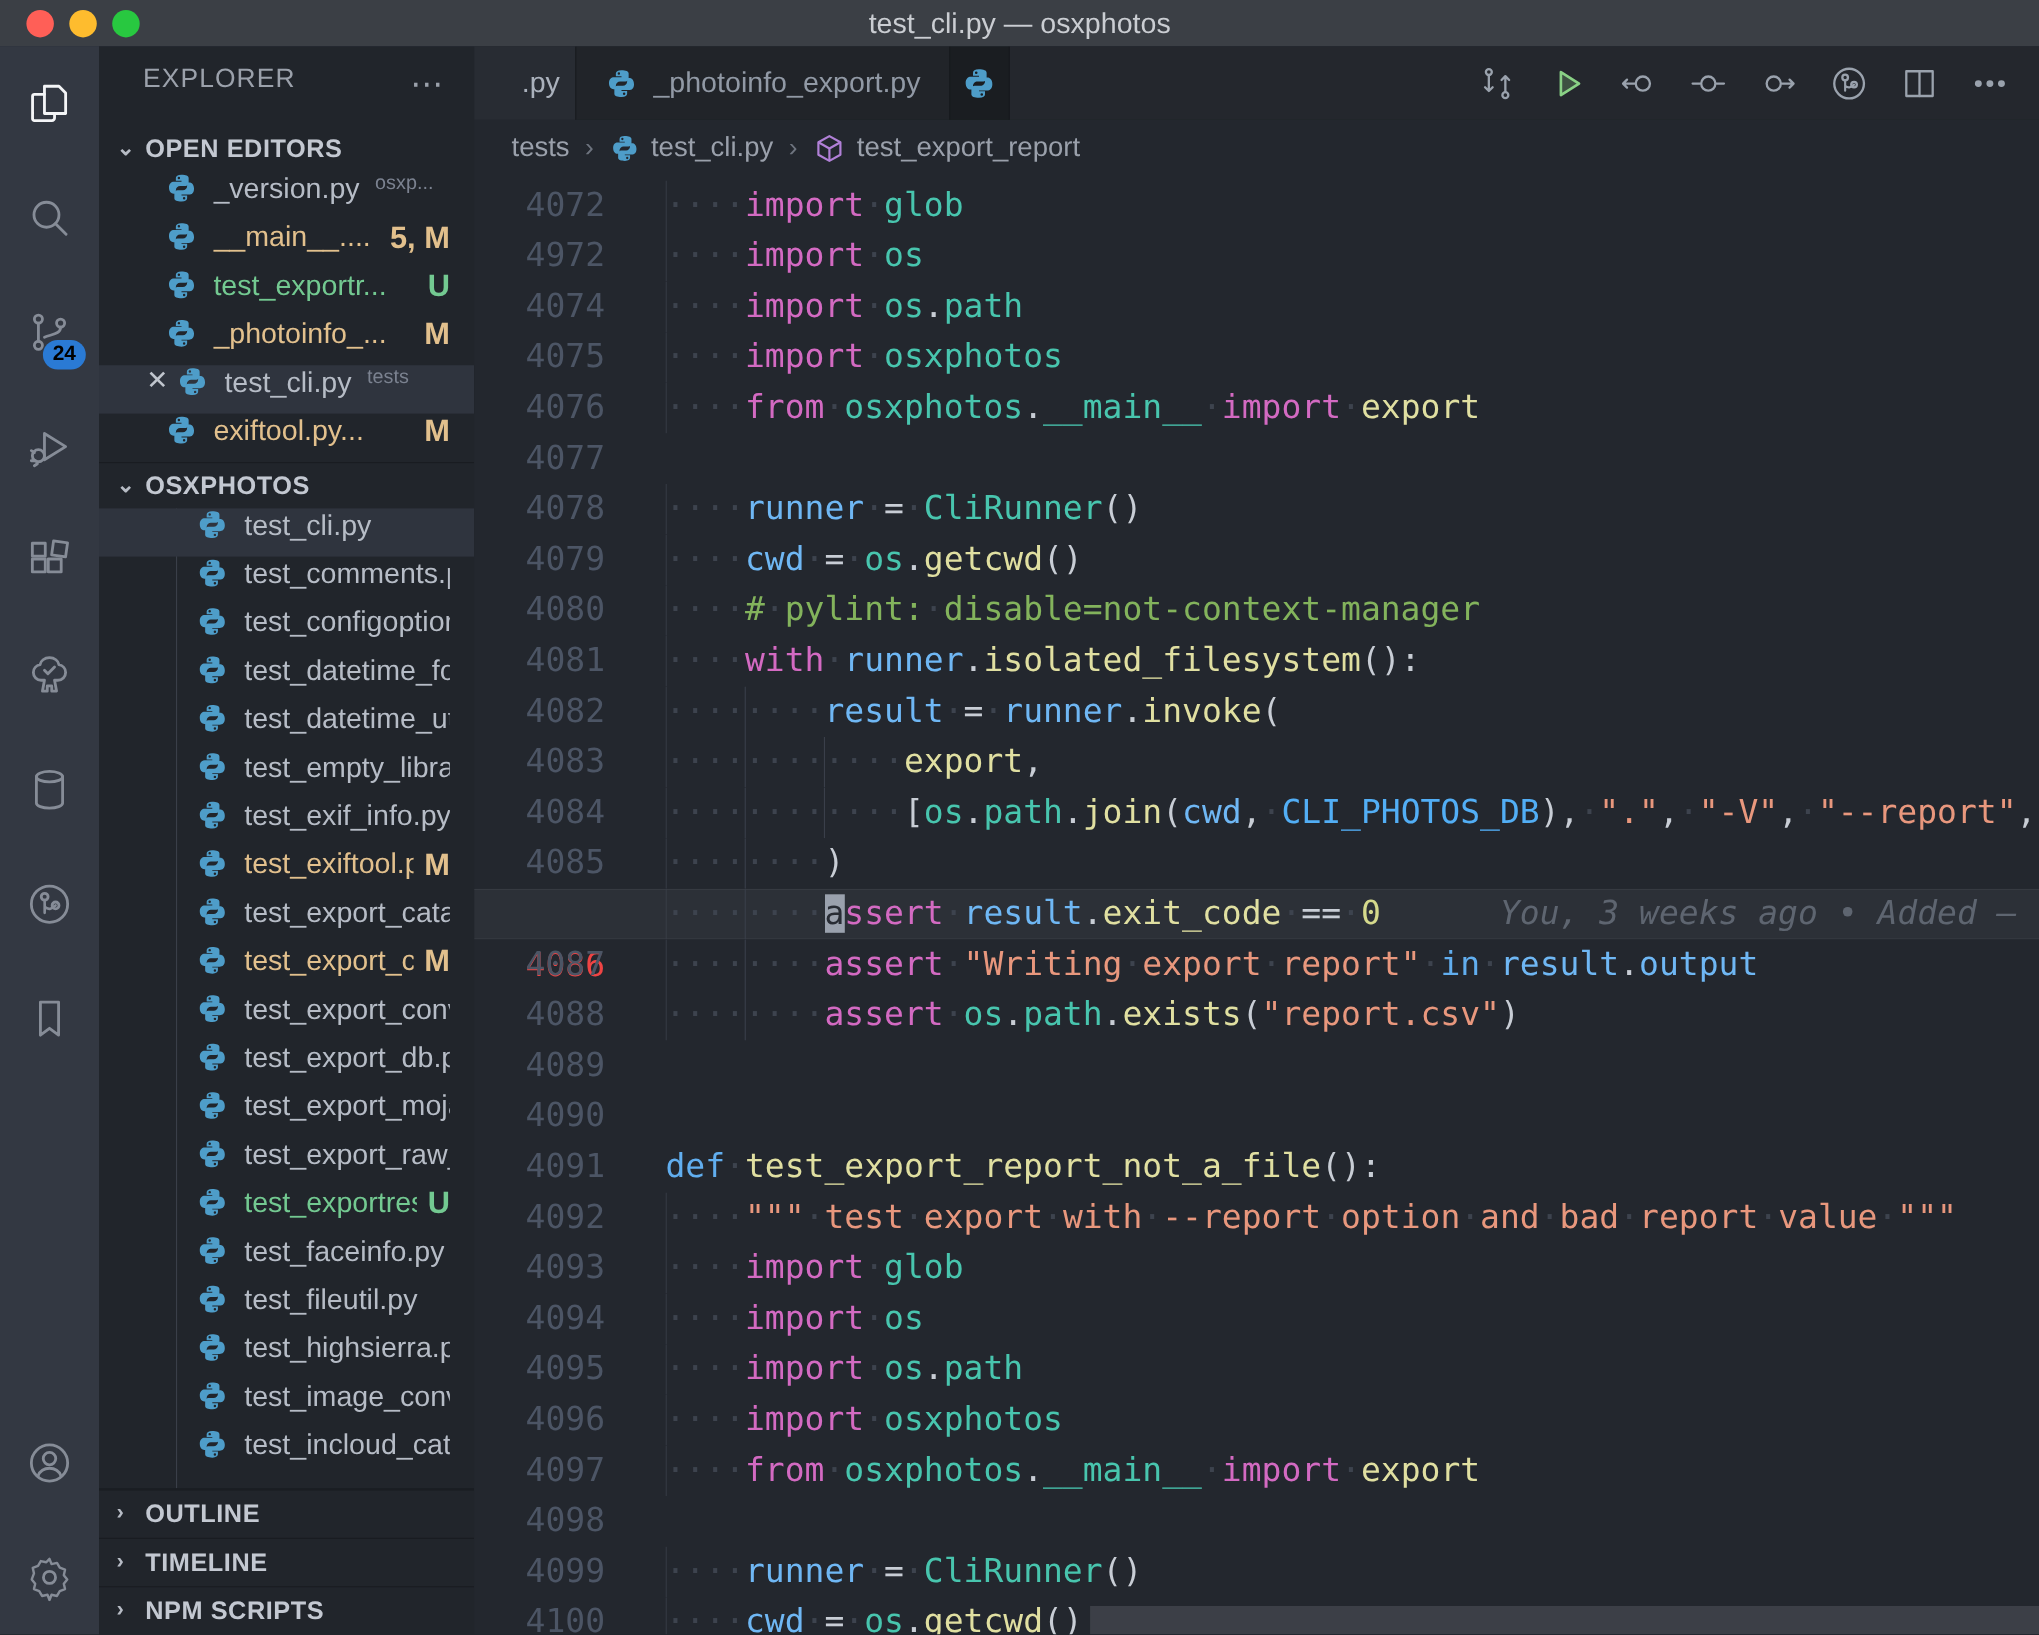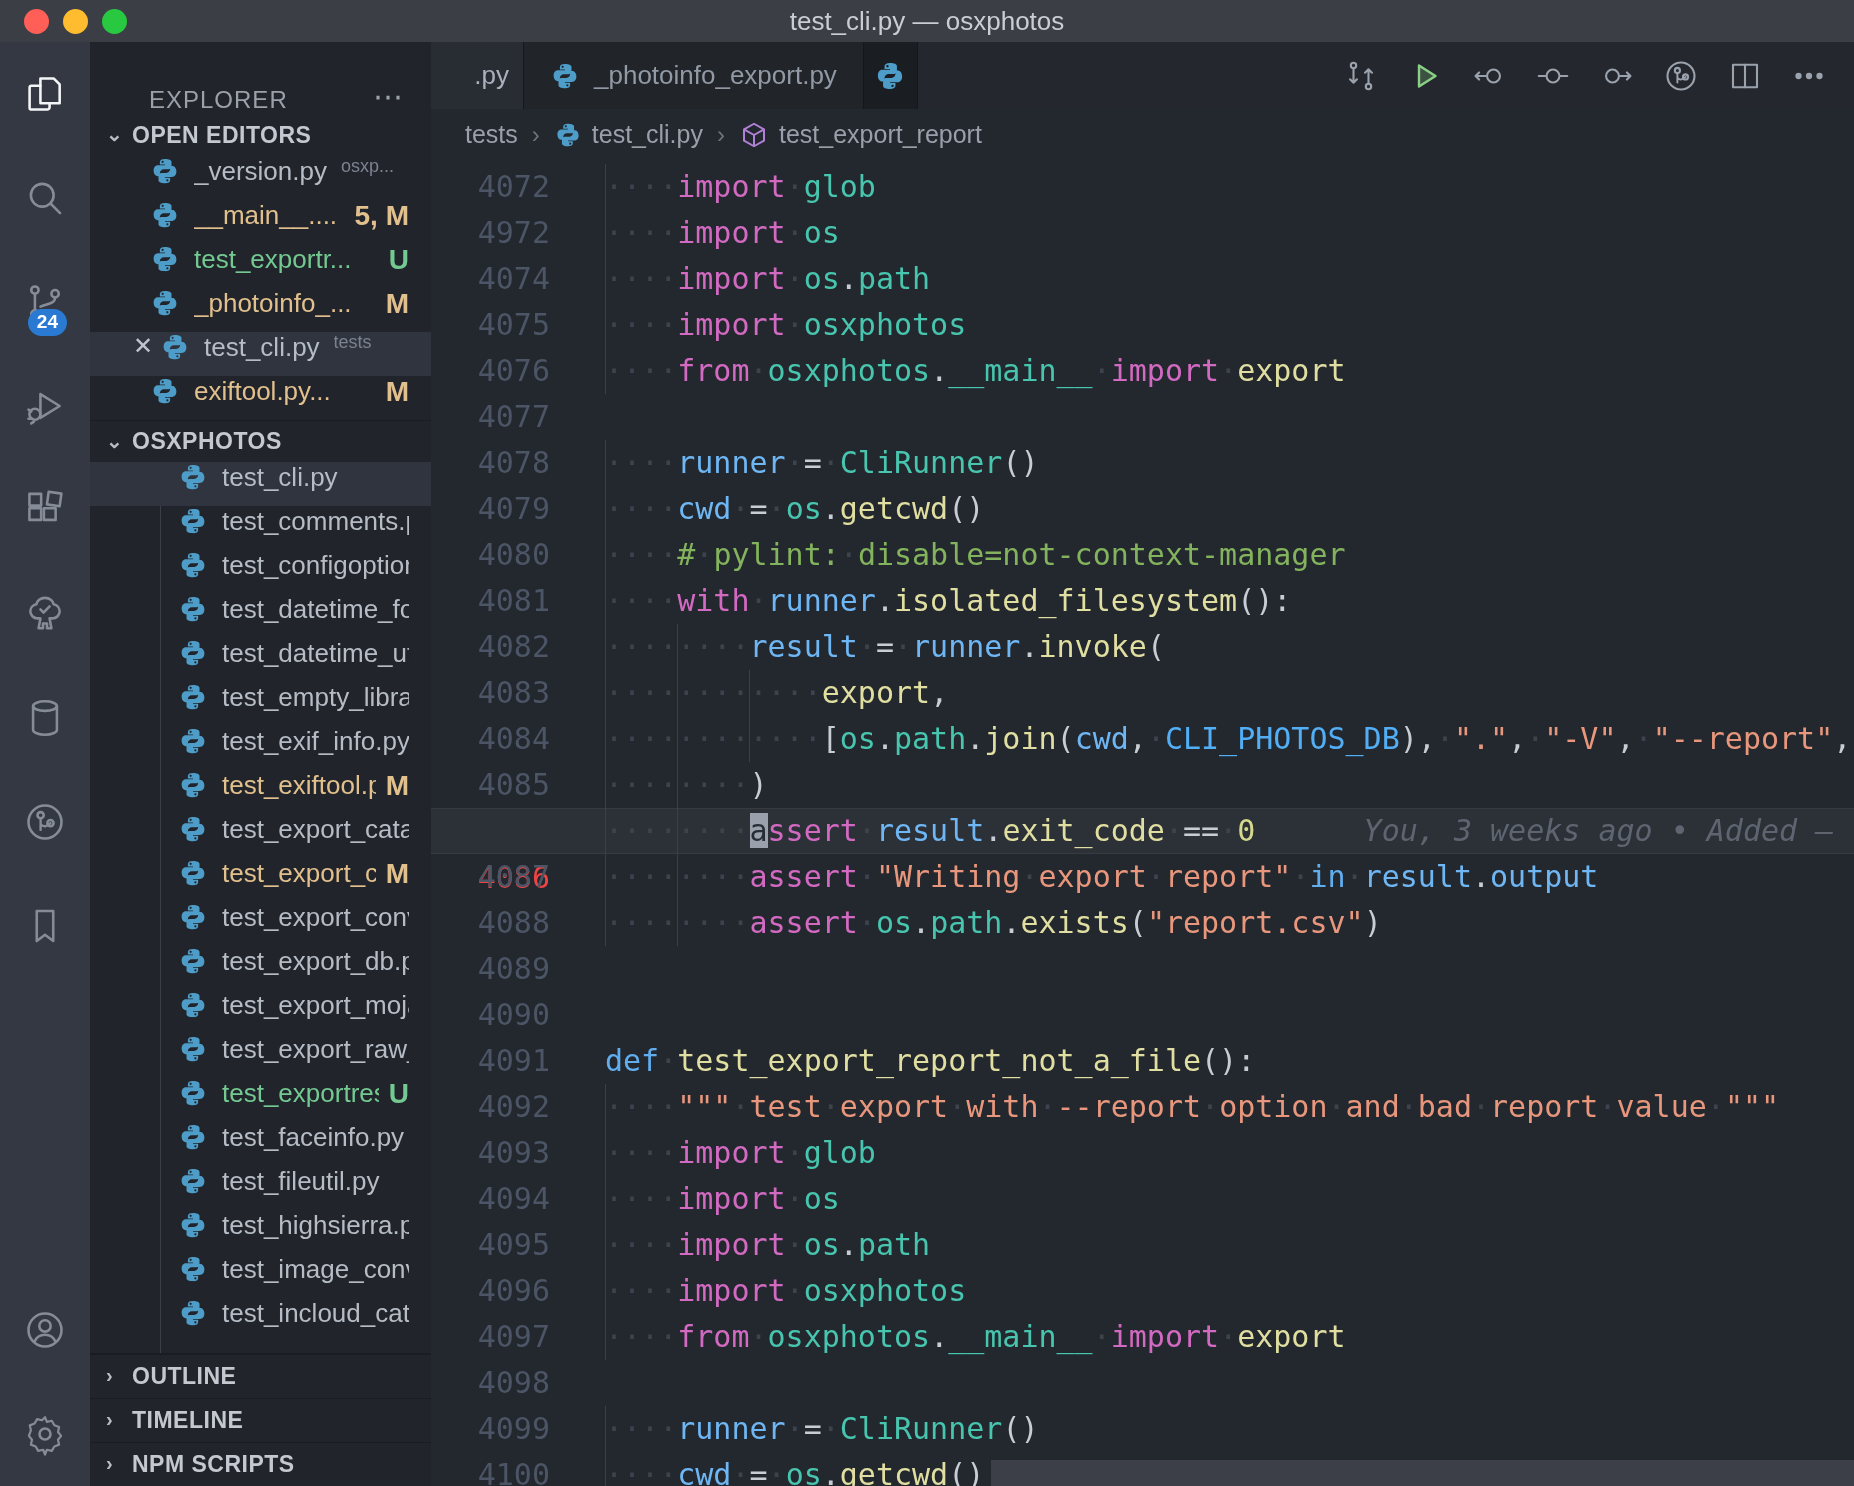--- a/index.html
+++ b/index.html
@@ -15,27 +15,27 @@
   .wintitle{position:absolute;left:0;right:0;text-align:center;font-size:26px;color:#cacdd2;}
 
   .cols{display:flex;height:1444px;}
 
   
   .activitybar{width:90px;background:#333842;display:flex;flex-direction:column;flex:none;}
   .ab-item{height:104px;display:flex;align-items:center;justify-content:center;position:relative;color:#868c97;}
   .ab-item.active{color:#f4f5f7;}
   .ab-item svg{width:44px;height:44px;}
   .ab-spacer{flex:1;}
-  .ab-badge{position:absolute;right:23px;bottom:18px;background:#2a7ad4;color:#ffffff;font-size:19px;
+  .ab-badge{position:absolute;right:12px;bottom:18px;background:#2a7ad4;color:#000000;font-size:19px;
             font-weight:700;border-radius:20px;padding:3px 9px;line-height:1.1;}
 
   
   .sidebar{width:341px;background:#21252b;flex:none;display:flex;flex-direction:column;overflow:hidden;}
-  .sb-title{height:72px;display:flex;align-items:flex-end;padding:4px 26px 0 40px;font-size:24px;
-            letter-spacing:1px;color:#9ba1ab;margin-left:19px;}
+  .sb-title{height:72px;display:flex;align-items:flex-start;padding:16px 26px 0 40px;font-size:24px;
+            letter-spacing:1px;color:#9ba1ab;}
   .sb-title .dots{margin-left:auto;font-size:30px;color:#9ba1ab;letter-spacing:2px;}
   .sb-sec{height:42px;display:flex;align-items:center;padding-left:16px;font-size:23px;font-weight:700;
           letter-spacing:.5px;color:#c3c8d1;}
   .sb-sec .chev{width:26px;display:inline-block;font-size:20px;color:#b7bcc5;transform:translateY(-1px);}
   .row{height:44px;display:flex;align-items:flex-start;font-size:26px;color:#b6bcc6;position:relative;padding-right:22px;}
   .row .close{width:34px;margin-left:36px;text-align:center;font-size:24px;color:#c0c5cd;flex:none;}
   .row .spacer-ind{width:70px;flex:none;}
   .row.oe .spacer-ind{width:60px;}
   .row .pyicon{width:30px;height:30px;flex:none;margin-right:14px;}
   .row .nm{white-space:nowrap;overflow:hidden;}

